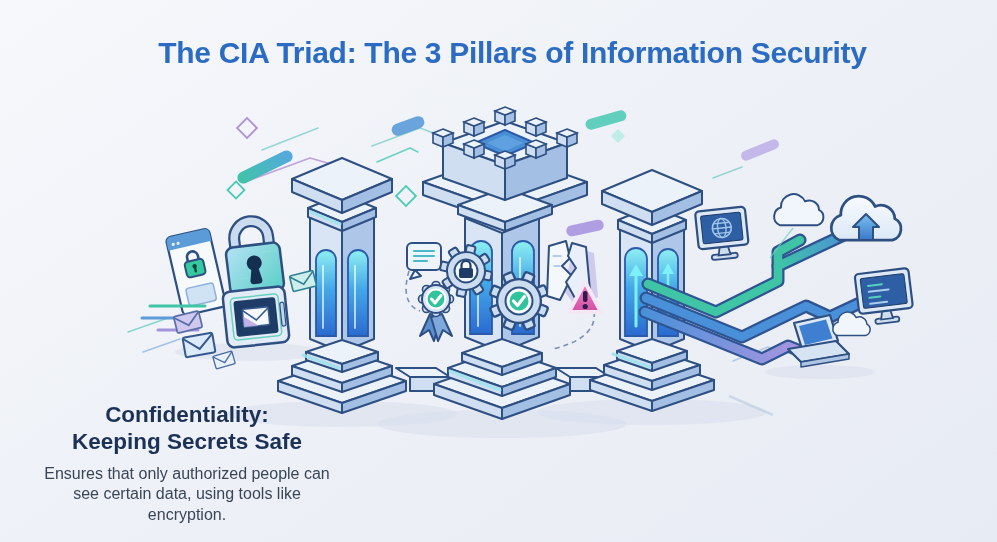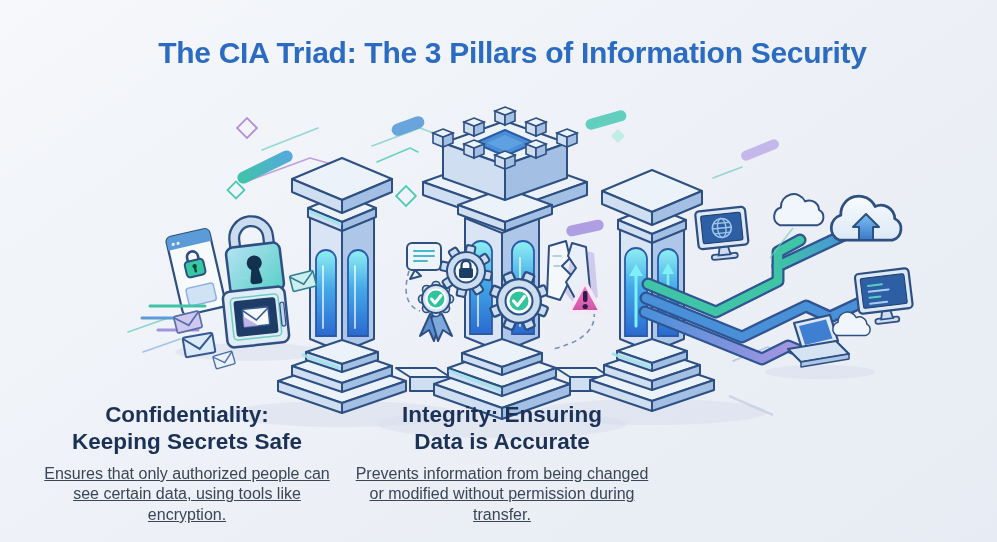--- a/index.html
+++ b/index.html
@@ -22,21 +22,21 @@
   }
   svg.scene{position:absolute;top:0;left:0;}
   .columns{position:absolute;top:401px;left:0;width:971px;height:141px;}
   .col{position:absolute;text-align:center;}
   .col-1{left:32px;width:310px;} .col-2{left:348px;width:308px;} .col-3{left:666px;width:306px;}
   .col h2{
     margin:0 0 9px;font-size:22.5px;line-height:1.2;font-weight:700;
     color:var(--heading-navy);white-space:pre-line;
   }
   .col p{
-    margin:0 auto;max-width:296px;font-size:16px;line-height:1.28;color:var(--body-slate);text-decoration:underline;
+    margin:0 auto;max-width:296px;font-size:16px;line-height:1.28;color:var(--body-slate);
   }
   
   .o{stroke:var(--outline);stroke-width:2;stroke-linejoin:round;}
   .ft{fill:var(--face-top);} .fl{fill:var(--face-left);} .fr{fill:var(--face-right);}
   .sl{fill:var(--shaft-left);} .sr{fill:var(--shaft-right);}
   .chan{fill:url(#glowGrad);stroke:#2b5aa8;stroke-width:1.8;}
   .chan-hi{stroke:rgba(255,255,255,.65);stroke-width:2;stroke-linecap:round;fill:none;}
   .accent{stroke:var(--accent-cyan);stroke-width:3;stroke-linecap:round;fill:none;opacity:.9;}
   .mt{fill:var(--face-top);} .ml{fill:var(--face-left);} .mr{fill:var(--face-right);}
   .pipe-o{fill:none;stroke:#2f5492;stroke-width:13;stroke-linecap:round;stroke-linejoin:round;}
@@ -402,22 +402,17 @@
       <use href="#cloudShape" class="c-light" transform="translate(829,312) scale(0.62)"></use>
     </g>
   </svg>
 
   <div class="columns">
     <div class="col col-1">
       <h2>Confidentiality:
 Keeping Secrets Safe</h2>
       <p>Ensures that only authorized people can see certain data, using tools like encryption.</p>
     </div>
-    <div class="col col-2">
-      <h2>Integrity: Ensuring
-Data is Accurate</h2>
-      <p>Prevents information from being changed or modified without permission during transfer.</p>
-    </div>
     <div class="col col-3">
     </div>
   </div>
 
 </div>
 
 </body></html>

